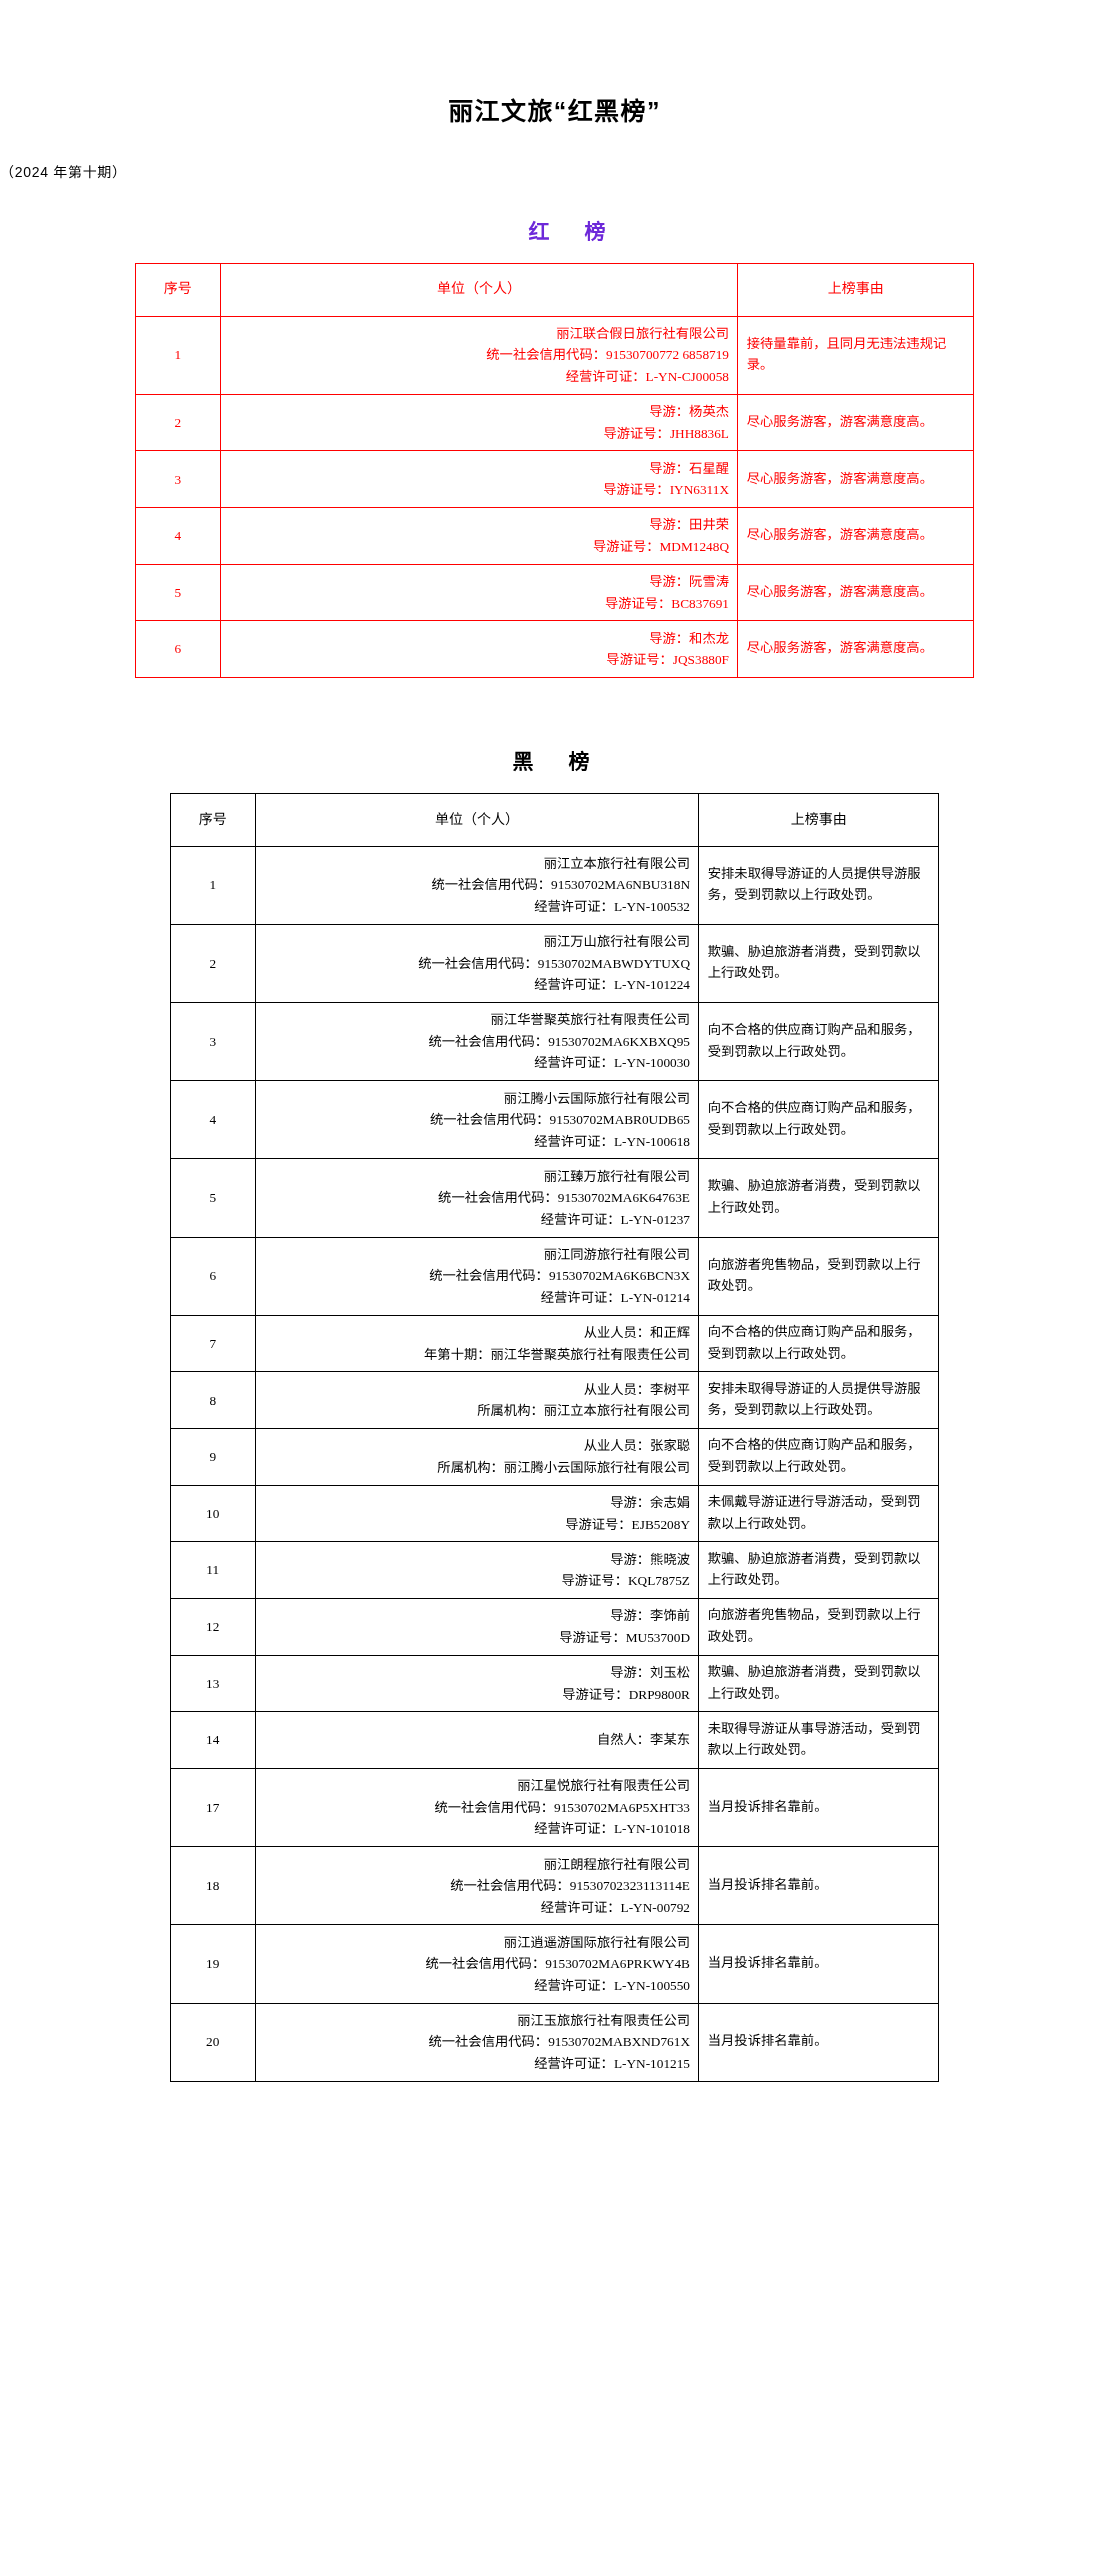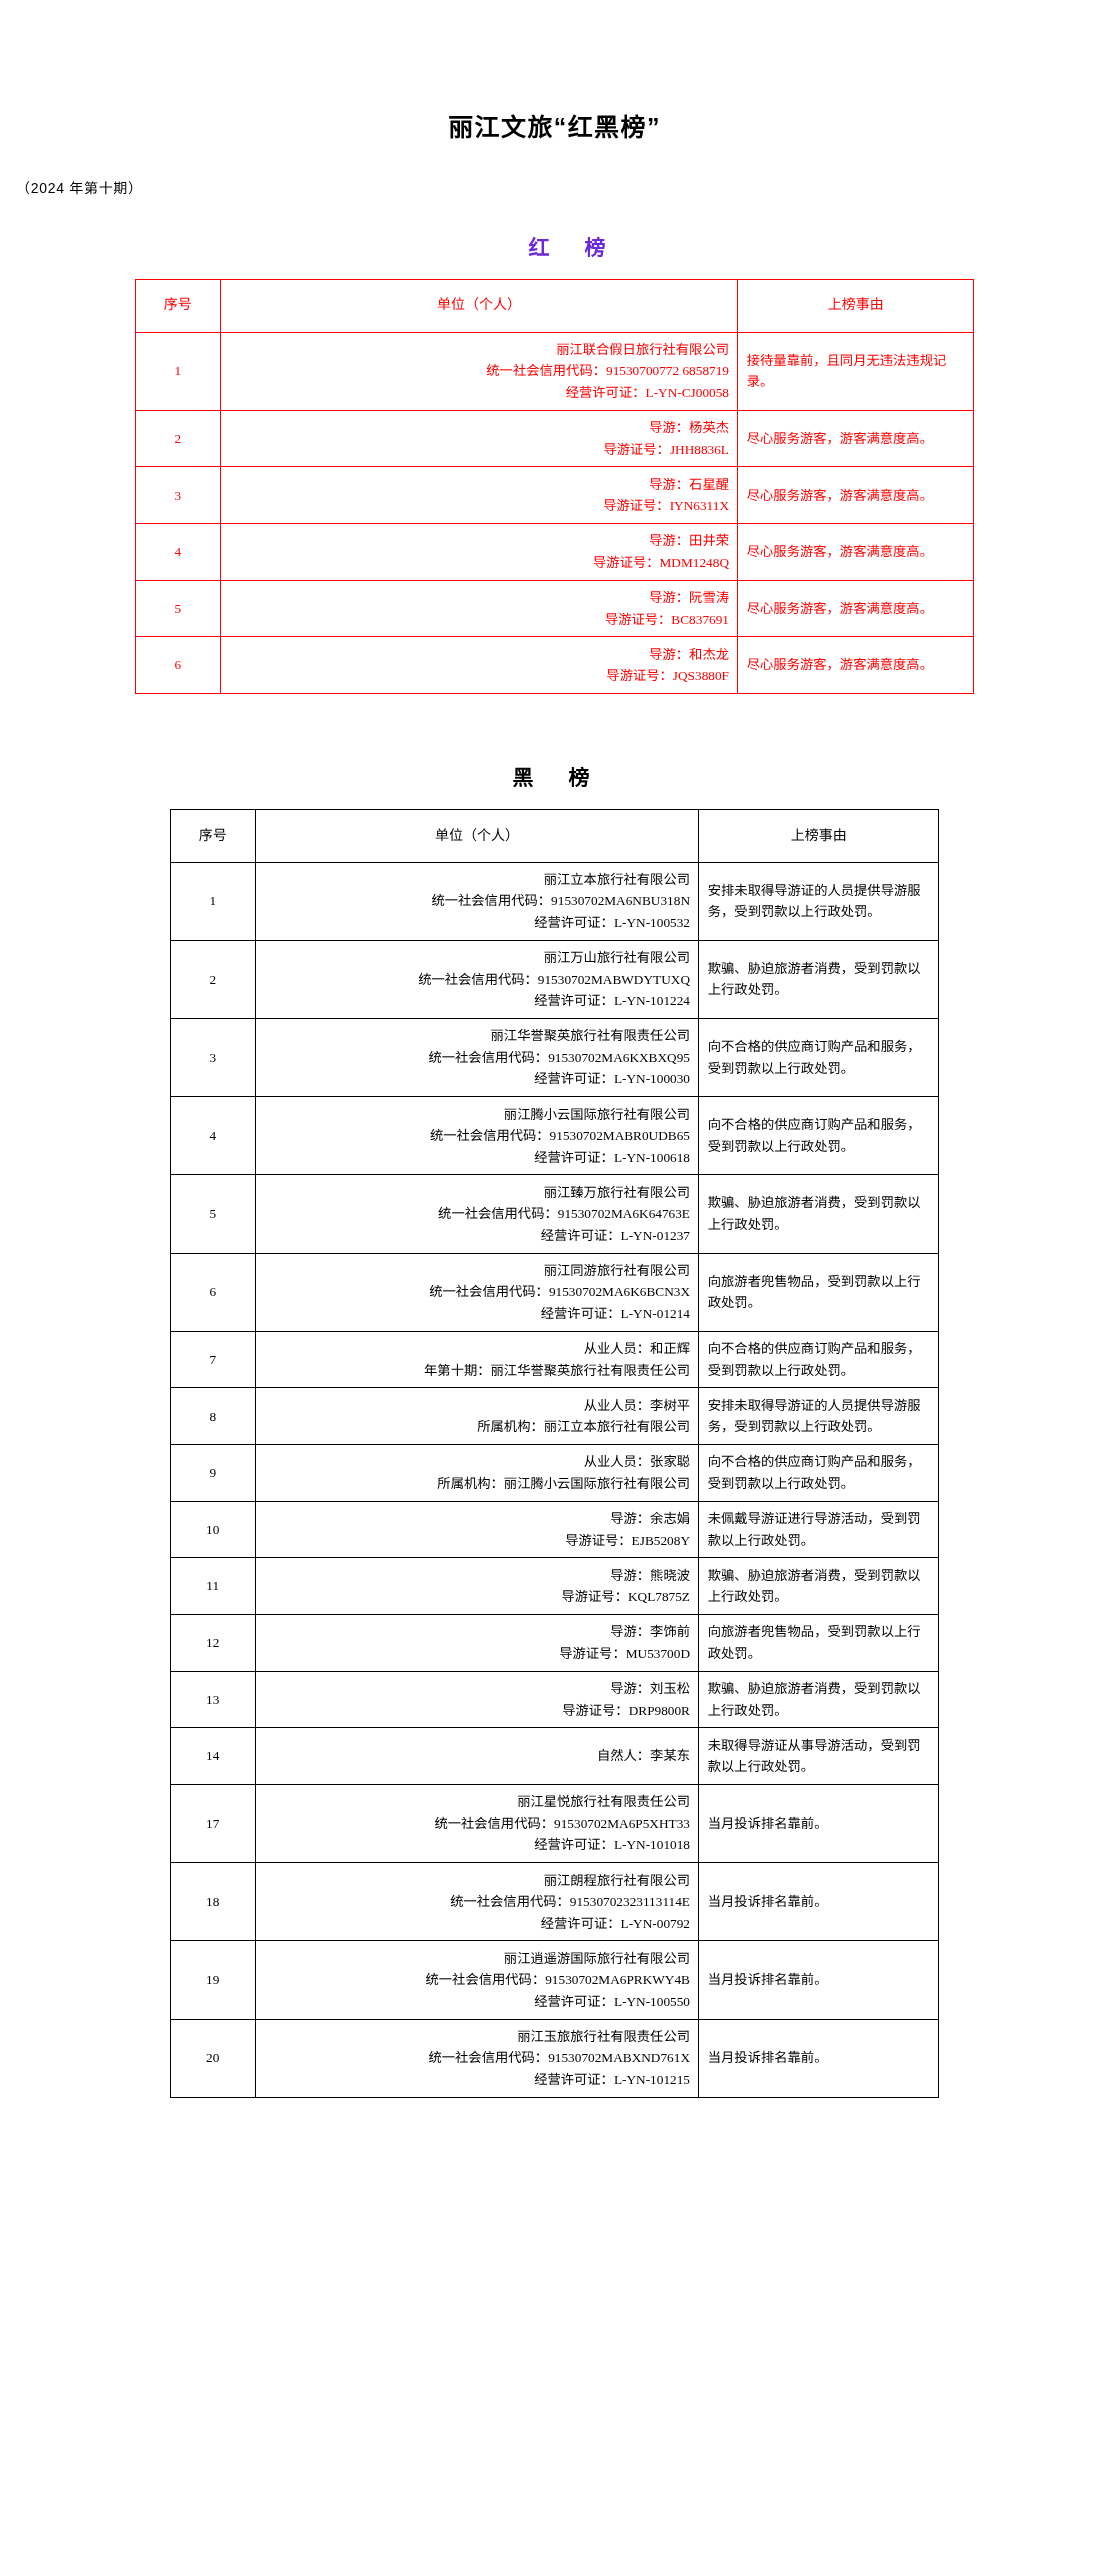--- a/index.html
+++ b/index.html
@@ -8,21 +8,21 @@
     background: #ffffff;
   }
   body {
     width: 1109px;
     font-family: "Liberation Serif", "DejaVu Serif", serif;
     color: #000000;
   }
   .page {
     width: 1109px;
     box-sizing: border-box;
-    padding: 16px;
+    padding: 0;
   }
   .doc-title {
     text-align: center;
     font-size: 25px;
     font-weight: bold;
     letter-spacing: 1.4px;
     padding-top: 91px;
     font-family: "Liberation Sans", "DejaVu Sans", sans-serif;
   }
   .doc-subtitle {
@@ -79,21 +79,21 @@
     text-align: center;
     font-weight: normal;
     height: 39px;
     font-size: 14px;
   }
   table.listing thead td.col-unit,
   table.listing thead td.col-reason { text-align: center; }
 
   .cell-lines { display: block; }
   .cell-lines > span { display: block; white-space: nowrap; }
-  .reason-text { display: block; }
+  .reason-text { display: block; font-family: Liberation Mono, monospace; }
 
   .gap-after-red { height: 67px; }
   .bottom-gap { height: 28px; }
 </style>
 </head>
 <body>
 
 <div class="page">
 
   <div class="doc-title">丽江文旅“红黑榜”</div>

